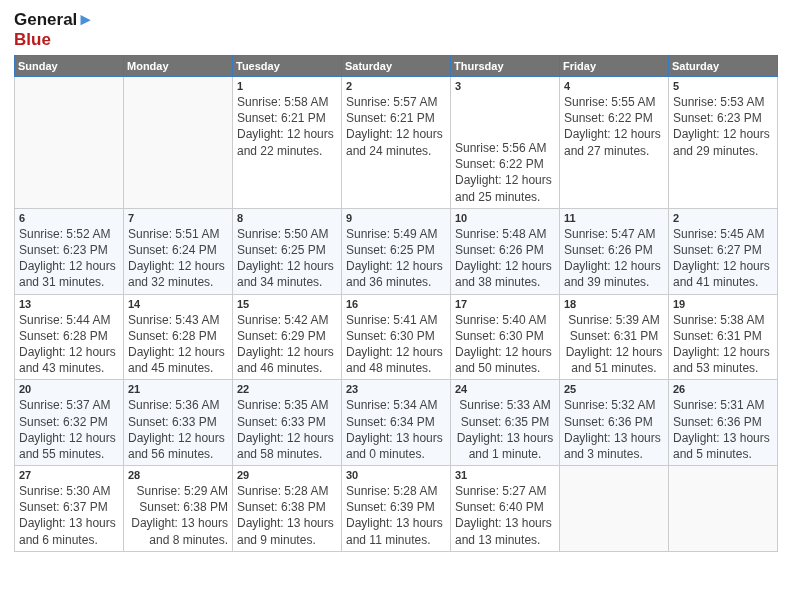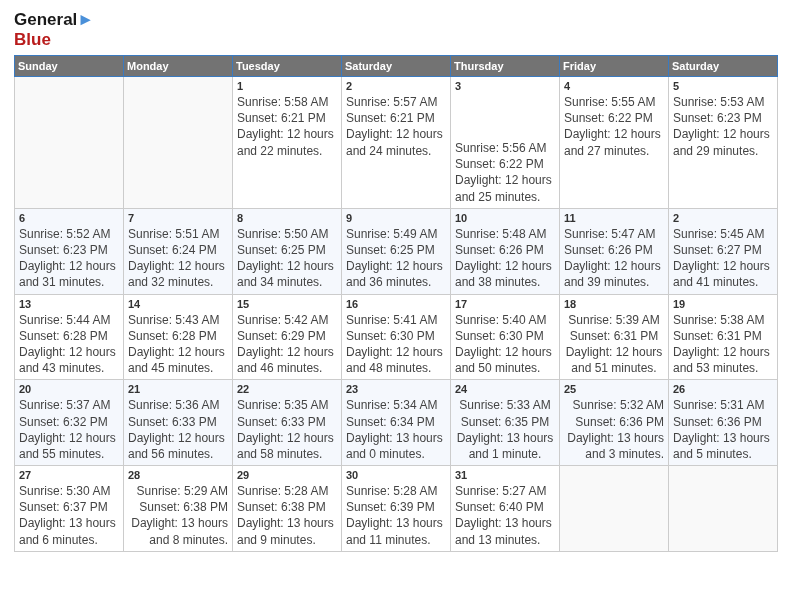--- a/index.html
+++ b/index.html
@@ -281,21 +281,21 @@
           </td>
           <td>
             <span class="day-number">24</span>
             <div class="day-info" style="white-space: pre-line; text-align: center;">Sunrise: 5:33 AM
 Sunset: 6:35 PM
 Daylight: 13 hours
 and 1 minute.</div>
           </td>
           <td>
             <span class="day-number">25</span>
-            <div class="day-info" style="white-space: pre-line; text-align: right;">Sunrise: 5:32 AM
+            <div class="day-info" style="white-space: pre-line;">Sunrise: 5:32 AM
 Sunset: 6:36 PM
 Daylight: 13 hours
 and 3 minutes.</div>
           </td>
           <td>
             <span class="day-number">26</span>
             <div class="day-info" style="white-space: pre-line;">Sunrise: 5:31 AM
 Sunset: 6:36 PM
 Daylight: 13 hours
 and 5 minutes.</div>

